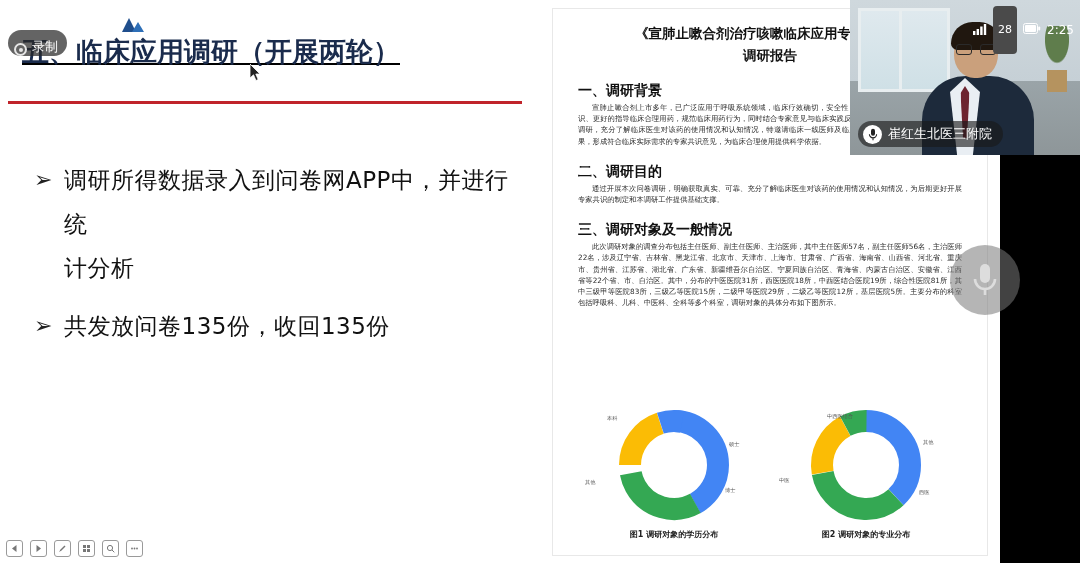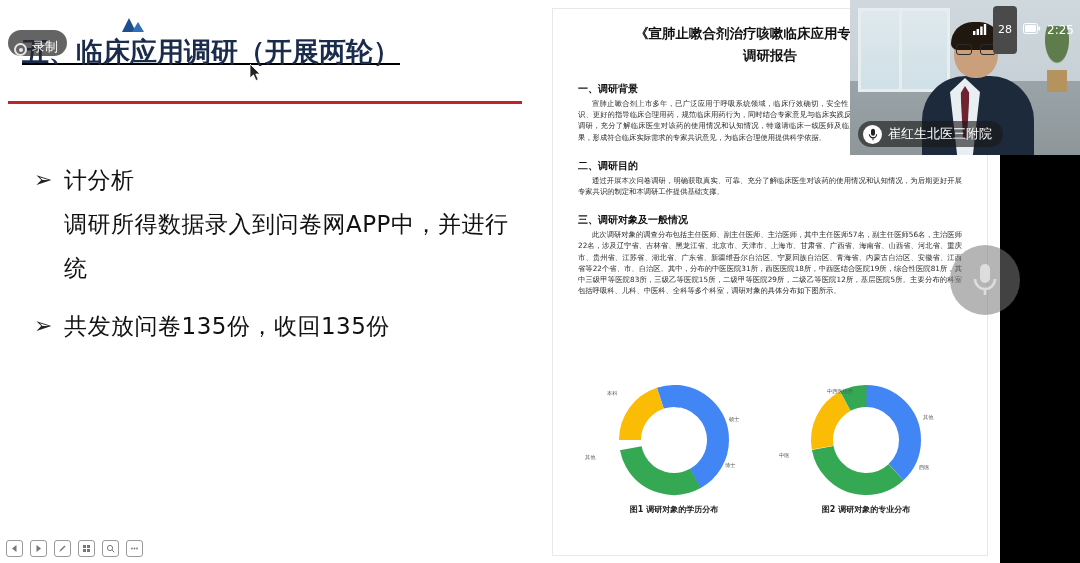--- a/index.html
+++ b/index.html
@@ -96,29 +96,29 @@
     padding: 14px 26px 0 26px;
   }
   .doc-title {
     text-align: center; font-family: "DejaVu Serif", "Liberation Serif", serif;
     font-weight: bold; font-size: 13.5px; color: #111; line-height: 22px;
   }
   .doc-section {
     margin-top: 9px;
   }
   .doc-h {
-    font-size: 10px; font-weight: bold; color: #111; margin: 16px 0 2px 0;
+    font-size: 14px; font-weight: bold; color: #111; margin: 16px 0 2px 0;
   }
   .doc-p {
     font-size: 7.3px; color: #2a2a2a; line-height: 11.2px; text-align: justify;
     text-indent: 14px;
   }
   .doc-charts {
     position: absolute; left: 26px; right: 26px; top: 372px; height: 160px;
-    display: flex; justify-content: space-around; align-items: flex-start;
+    display: flex; justify-content: space-around; align-items: flex-end;
   }
   .chart-box { width: 190px; text-align: center; position: relative; }
   .chart-cap {
     font-size: 8px; font-weight: bold; color: #222; margin-top: 4px;
   }
   .chart-svg-wrap { position: relative; height: 120px; }
   .chart-lbl {
     position: absolute; font-size: 5.2px; color: #555; white-space: nowrap;
   }
 
@@ -236,22 +236,22 @@
 
     <div class="slide-title-row">
       <div class="slide-title">五、临床应用调研（开展两轮）</div>
     </div>
     <div class="title-underline"></div>
 
     <div class="bullets">
       <div class="bullet">
         <div class="bullet-marker">➢</div>
         <div>
+          <div class="bullet-text">调研所得数据录入到问卷网APP中，并进行统</div>
           <div class="bullet-text">计分析</div>
-          <div class="bullet-text">调研所得数据录入到问卷网APP中，并进行统</div>
         </div>
       </div>
       <div class="bullet">
         <div class="bullet-marker">➢</div>
         <div>
           <div class="bullet-text">共发放问卷135份，收回135份</div>
         </div>
       </div>
     </div>
 

